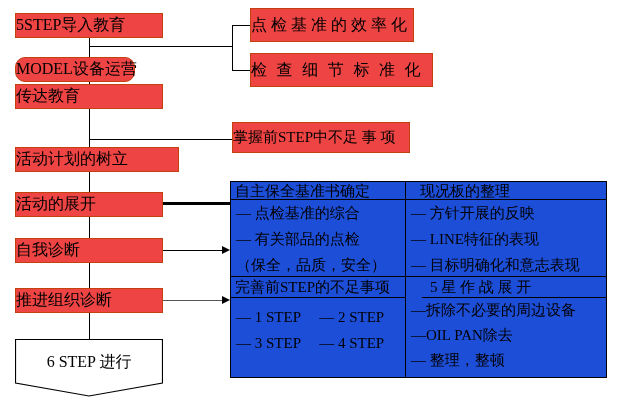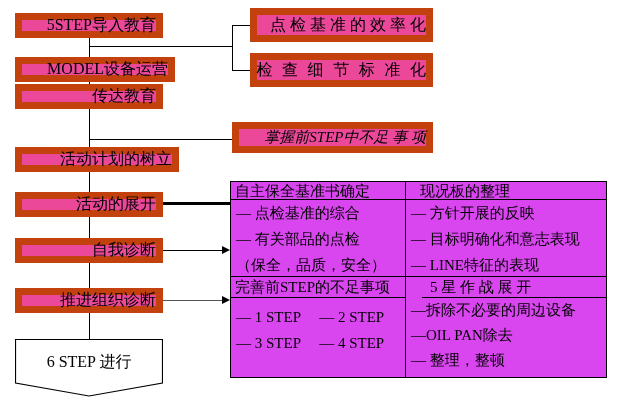--- a/index.html
+++ b/index.html
@@ -2,41 +2,41 @@
 <html><head>
 <meta charset="utf-8">
 <style>
   html,body { margin:0; padding:0; background:#fff; }
   #stage {
     position:relative; width:620px; height:400px; background:#ffffff;
     font-family:"Liberation Serif","DejaVu Serif",serif;
     color:#000; overflow:hidden;
   }
   .box {
-    position:absolute; box-sizing:border-box; border:7px solid #c2410c;
-    background:#ec4899; display:flex; align-items:center; justify-content:flex-end;
+    position:absolute; box-sizing:border-box; border:1px solid #c2410c;
+    background:#ef4444; display:flex; align-items:center; justify-content:flex-start;
     font-size:16px; z-index:2; white-space:nowrap;
   }
   .hline { position:absolute; background:#000; height:1px; z-index:1; }
   .vline { position:absolute; background:#000; width:1px; z-index:1; }
   .thick { height:3px; }
   .gray  { background:#555; }
   .arrowhead {
     position:absolute; width:0; height:0; z-index:3;
     border-top:4px solid transparent; border-bottom:4px solid transparent;
     border-left:8px solid #000;
   }
   .pentagon-wrap { position:absolute; left:15px; top:339px; width:148px; height:58px; z-index:2; }
   .pentagon-label {
     position:absolute; left:15px; top:352px; width:148px; text-align:center;
     font-size:16px; z-index:3; white-space:nowrap;
   }
   #summary-table {
     position:absolute; left:230px; top:181px; width:377px; height:197px;
-    box-sizing:border-box; border:1px solid #000; background:#d946ef;
+    box-sizing:border-box; border:1px solid #000; background:#1d4ed8;
     display:grid; grid-template-columns:175px 1fr; grid-template-rows:18px 77px 21px 1fr;
     font-size:15px; z-index:2;
   }
   .cell { box-sizing:border-box; overflow:hidden; white-space:nowrap; }
   .cell.bR { border-right:1px solid #000; }
   .cell.bB { border-bottom:1px solid #000; }
   .hdr { line-height:18px; padding-left:4px; }
   .hdr2 { line-height:20px; }
   .pad14 { padding-left:14px; }
   .pad8 { padding-left:8px;margin-left:16px; }
@@ -56,21 +56,21 @@
   <div class="hline" style="left:89px; top:46px; width:143px;"></div>
   <div class="vline" style="left:232px; top:25px; height:46px;"></div>
   <div class="hline" style="left:232px; top:25px; width:18px;"></div>
   <div class="hline" style="left:232px; top:70px; width:18px;"></div>
 
   <div class="hline" style="left:89px; top:139px; width:143px;"></div>
 
   <div class="box" style="left:15px; top:13px;  width:148px; height:25px;">
     <span>5STEP导入教育</span>
   </div>
-  <div class="box" style="left:15px; top:57px;  width:160px; height:25px;">
+  <div class="box" style="left:15px; top:57px;  width:120px; height:25px;border-radius:10px;">
     <span>MODEL设备运营</span>
   </div>
   <div class="box" style="left:15px; top:84px; width:148px; height:25px;">
     <span>传达教育</span>
   </div>
   <div class="box" style="left:15px; top:147px; width:164px; height:25px;">
     <span>活动计划的树立</span>
   </div>
   <div class="box" style="left:15px; top:192px; width:148px; height:25px;">
     <span>活动的展开</span>
@@ -82,50 +82,50 @@
     <span>推进组织诊断</span>
   </div>
 
   <div class="pentagon-wrap">
     <svg width="148" height="58" viewBox="0 0 148 58">
       <polygon points="0.5,0.5 147.5,0.5 147.5,44 74,57 0.5,44" fill="#ffffff" stroke="#000000" stroke-width="1.2"></polygon>
     </svg>
   </div>
   <div class="pentagon-label">6 STEP 进行</div>
 
-  <div class="box" style="left:250px; top:8px;  width:183px; height:34px;">
+  <div class="box" style="left:250px; top:8px;  width:164px; height:34px;">
     <span>点 检 基 准 的 效 率 化</span>
   </div>
   <div class="box" style="left:250px; top:53px; width:183px; height:34px;font-family:Liberation Mono, monospace;">
     <span>检 查 细 节 标 准 化</span>
   </div>
 
-  <div class="box" style="left:232px; top:122px; width:201px; height:31px; font-size:15px;font-style:italic;">
+  <div class="box" style="left:232px; top:122px; width:178px; height:31px; font-size:15px;">
     <span>掌握前STEP中不足 事 项</span>
   </div>
 
   <div class="hline thick" style="left:163px; top:202px; width:67px;"></div>
   <div class="hline" style="left:163px; top:250px; width:60px;"></div>
   <div class="arrowhead" style="left:222px; top:246px;"></div>
   <div class="hline gray" style="left:163px; top:300px; width:60px;"></div>
   <div class="arrowhead" style="left:222px; top:296px;"></div>
 
   <div id="summary-table">
     <div class="cell bR bB hdr">自主保全基准书确定</div>
     <div class="cell bB hdr pad14">现况板的整理</div>
 
     <div class="cell bR bB items">
       <div class="ln">— 点检基准的综合</div>
       <div class="ln">— 有关部品的点检</div>
       <div class="ln">（保全，品质，安全）</div>
     </div>
     <div class="cell bB items">
       <div class="ln">— 方针开展的反映</div>
+      <div class="ln">— LINE特征的表现</div>
       <div class="ln">— 目标明确化和意志表现</div>
-      <div class="ln">— LINE特征的表现</div>
     </div>
 
     <div class="cell bR bB hdr hdr2">完善前STEP的不足事项</div>
     <div class="cell bB hdr hdr2 pad8">5 星 作 战 展 开</div>
 
     <div class="cell bR items items-c2l">
       <div class="ln">— 1 STEP　 — 2 STEP</div>
       <div class="ln">— 3 STEP　 — 4 STEP</div>
     </div>
     <div class="cell items items-c2r">

